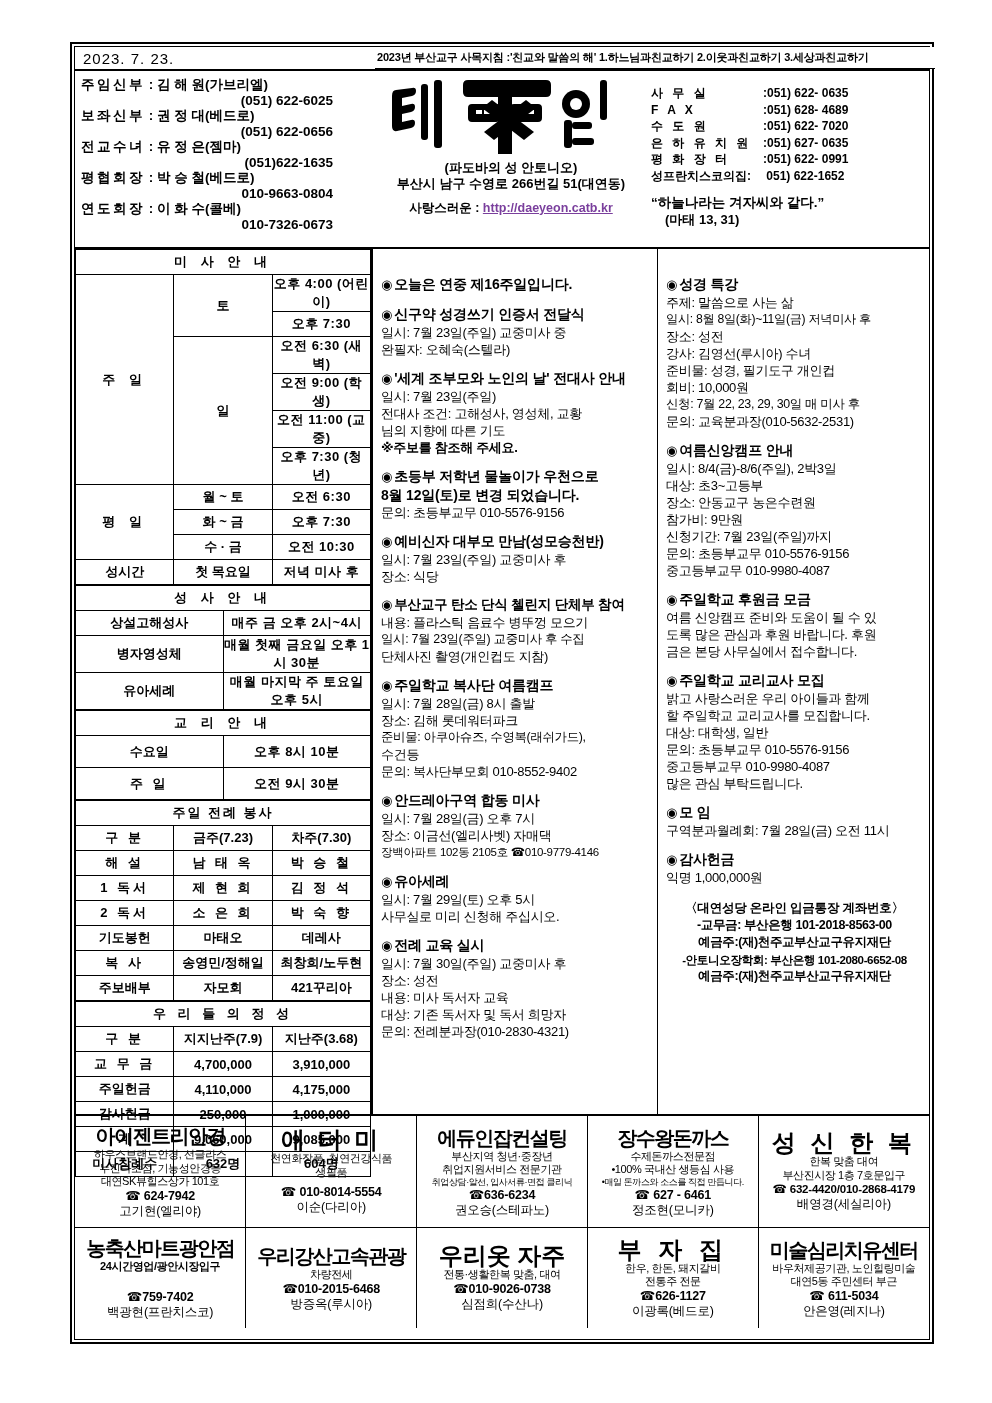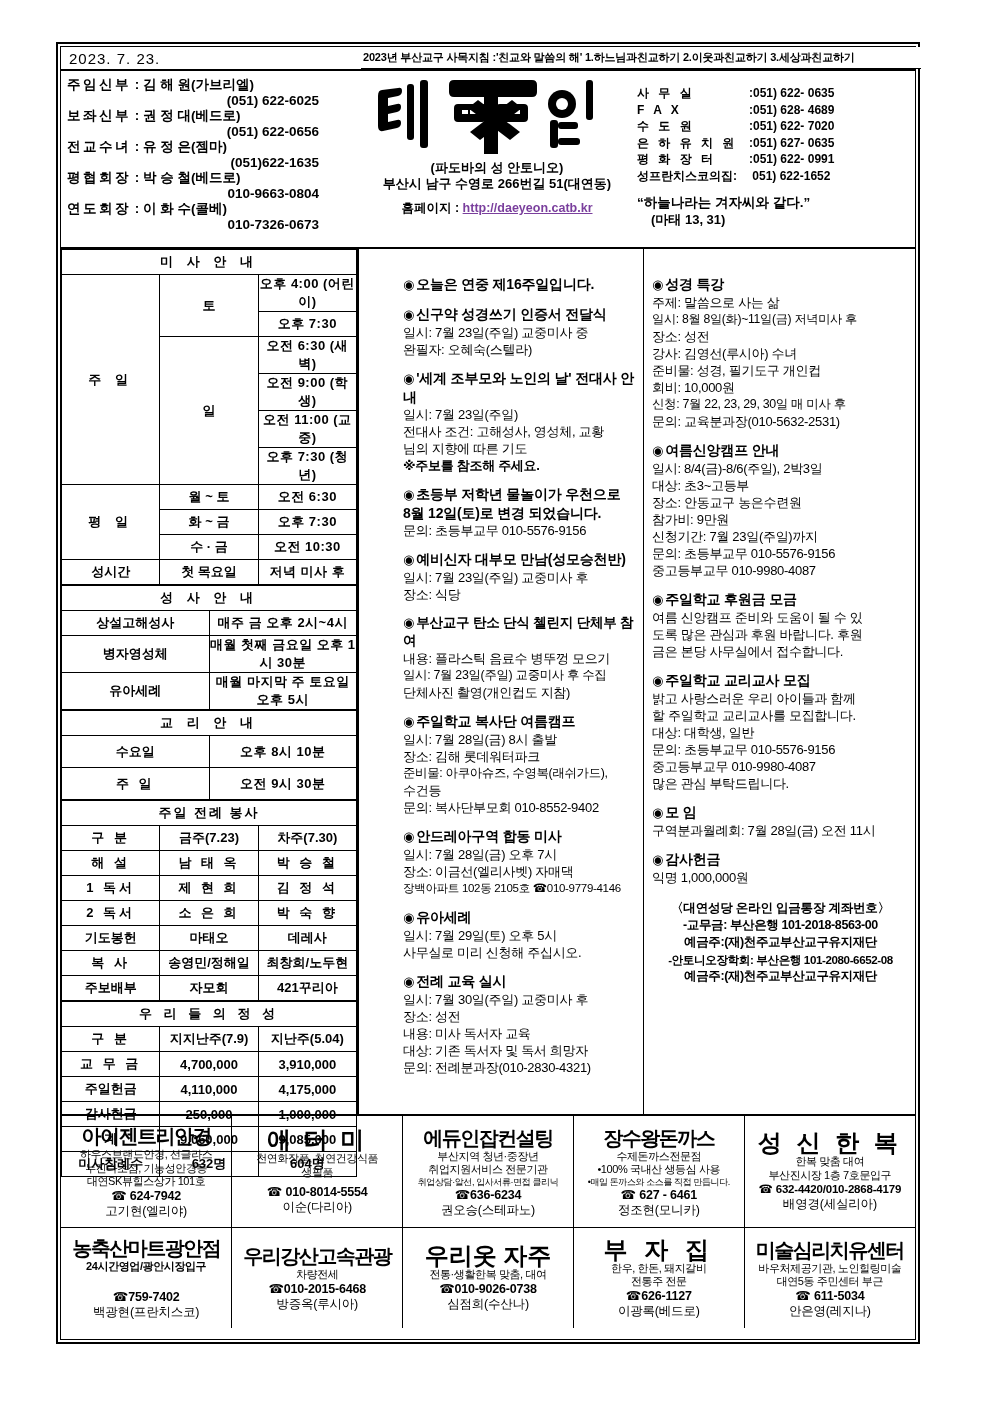--- a/index.html
+++ b/index.html
@@ -15,21 +15,21 @@
     position: relative;
     width: 992px;
     height: 1403px;
     background: #fff;
     box-sizing: border-box;
     overflow: hidden;
   }
   
   .sheet {
     position: absolute;
-    left: 56px;
+    left: 70px;
     top: 42px;
     width: 864px;
     height: 1302px;
     border: 2px solid #000;
     box-sizing: border-box;
   }
   .sheet-inner {
     position: absolute;
     left: 2px; top: 2px; right: 2px; bottom: 2px;
     border: 1px solid #000;
@@ -163,21 +163,20 @@
   .col-left {
     width: 298px;
     border-right: 2px solid #000;
     box-sizing: border-box;
   }
   .col-mid {
     width: 285px;
     border-right: 1px solid #000;
     box-sizing: border-box;
     position: relative;
-    padding-left: 36px;
   }
   .col-right {
     flex: 1;
     box-sizing: border-box;
     position: relative;
   }
 
   
   .slogan {
     position: absolute;
@@ -378,21 +377,21 @@
                 <rect x="178" y="44" width="8" height="28" rx="3"></rect>
                 <rect x="186" y="46" width="20" height="7" rx="3"></rect>
                 <rect x="186" y="62" width="22" height="7" rx="3"></rect>
                 <rect x="214" y="4" width="7" height="40" rx="3"></rect>
               </g>
             </svg>
           </div>
           <div class="parish-sub">(파도바의 성 안토니오)</div>
           <div class="parish-addr">부산시 남구 수영로 266번길 51(대연동)</div>
           <div class="homepage">
-            <span>홈페이지 :</span>
+            <span>사랑스러운 :</span>
             <a href="#">http://daeyeon.catb.kr</a>
           </div>
         </div>
 
         <div class="mast-right">
           <div class="contact-line">
               <span class="ck">사    무    실</span>
               <span>: </span>
               <span class="cv">051) 622- 0635</span>
             </div>
@@ -559,21 +558,21 @@
             </table>
 
           <table class="t">
             <tbody>
                 <tr>
                   <td class="sec" colspan="3" style="letter-spacing:4px">우 리 들 의 정 성</td>
                 </tr>
             <tr>
               <td class="noleft sp3" style="width:96px">구     분</td>
               <td>지지난주(7.9)</td>
-              <td class="noright">지난주(5.04)</td>
+              <td class="noright">지난주(3.68)</td>
             </tr>
             <tr>
               <td class="noleft sp3">교 무 금</td>
               <td>4,700,000</td>
               <td class="noright">3,910,000</td>
             </tr>
             <tr>
               <td class="noleft">주일헌금</td>
               <td>4,110,000</td>
               <td class="noright">4,175,000</td>

